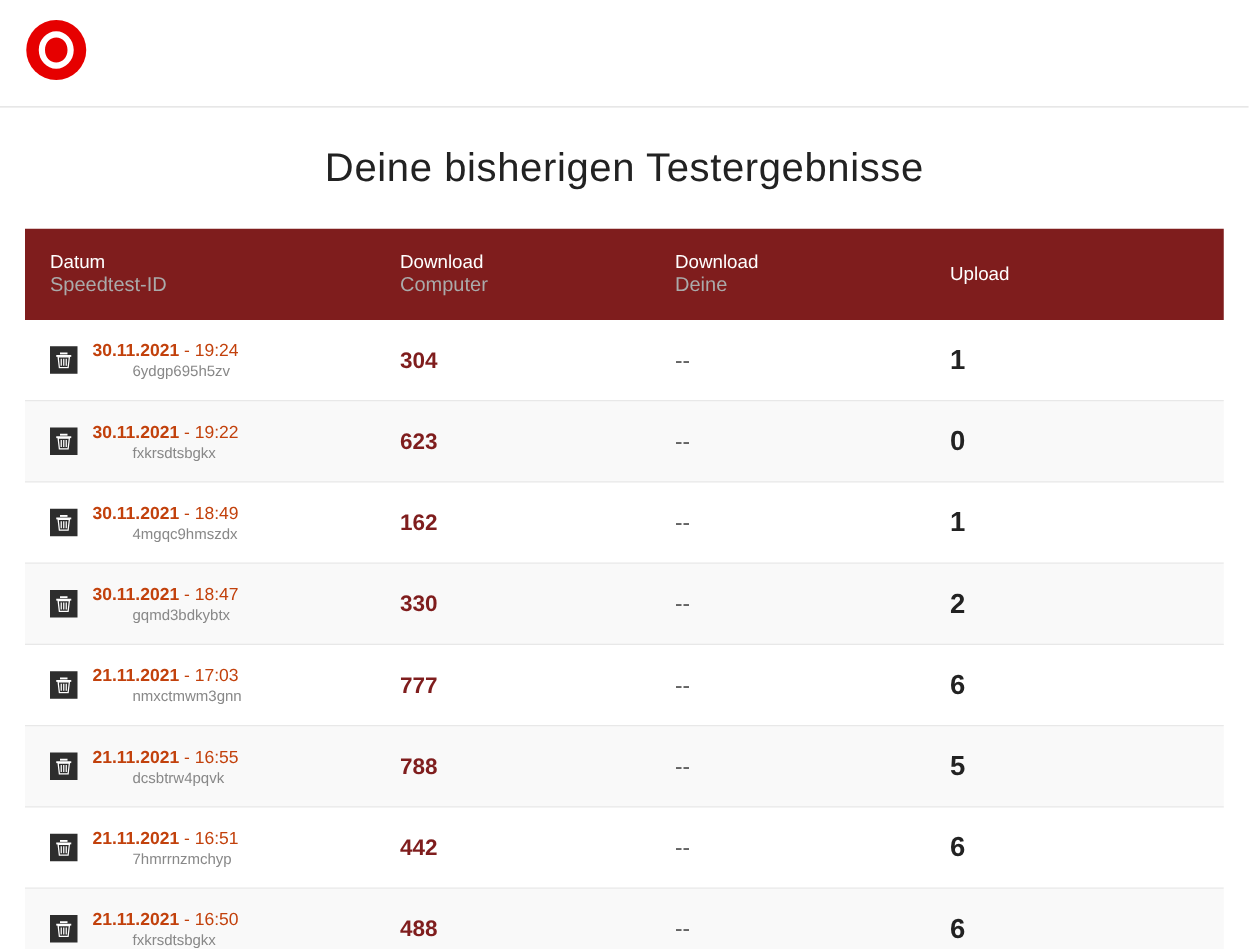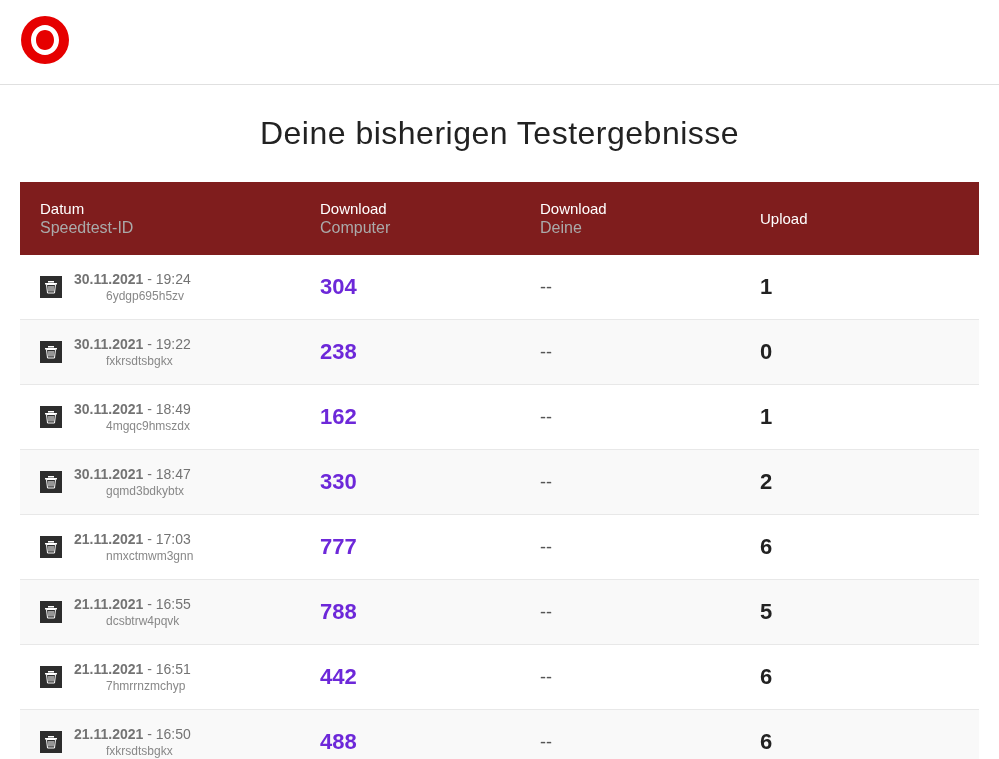--- a/index.html
+++ b/index.html
@@ -124,38 +124,38 @@
       height: 14px;
     }
 
     .date-info {
       display: flex;
       flex-direction: column;
     }
 
     .date-primary {
       font-size: 14px;
-      color: #737373;
+      color: #c2410c;
     }
 
     .date-primary strong {
       font-weight: 700;
     }
 
     .speedtest-id {
       font-size: 12px;
       color: #888888;
       margin-top: 2px;
       margin-left: 32px;
     }
 
     .value-cell {
-      font-size: 22px;
+      font-size: 18px;
       font-weight: 700;
-      color: #6d28d9;
+      color: #7f1d1d;
     }
 
     .value-cell.dash {
       font-size: 18px;
       font-weight: 400;
       color: #555555;
     }
 
     .upload-cell {
       font-size: 22px;
@@ -238,21 +238,21 @@
         </svg>
       </button>
       <div class="date-info">
         <span class="date-primary">
           <strong>30.11.2021</strong> - 19:22
         </span>
         <span class="speedtest-id">fxkrsdtsbgkx</span>
       </div>
     </div>
   </td>
-          <td class="value-cell">238</td>
+          <td class="value-cell">623</td>
           <td class="value-cell dash">--</td>
           <td class="upload-cell">0</td>
         </tr>
         <tr>
           <td>
     <div class="row-actions">
       <button class="delete-btn" title="Delete">
         <svg viewBox="0 0 14 14" fill="white" xmlns="http://www.w3.org/2000/svg">
           <rect x="1" y="3" width="12" height="1.5" fill="white"></rect>
           <rect x="4" y="1" width="6" height="1.5" fill="white"></rect>

